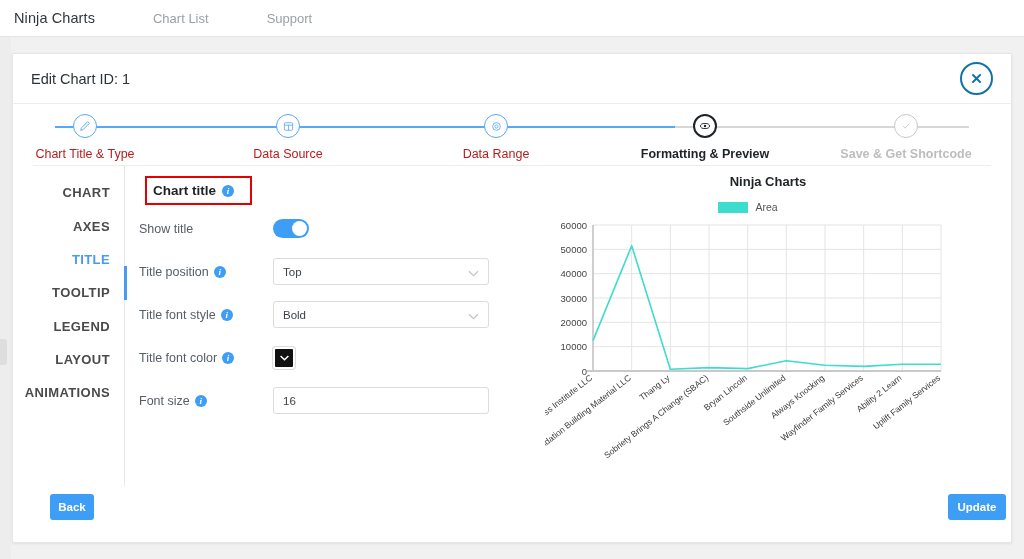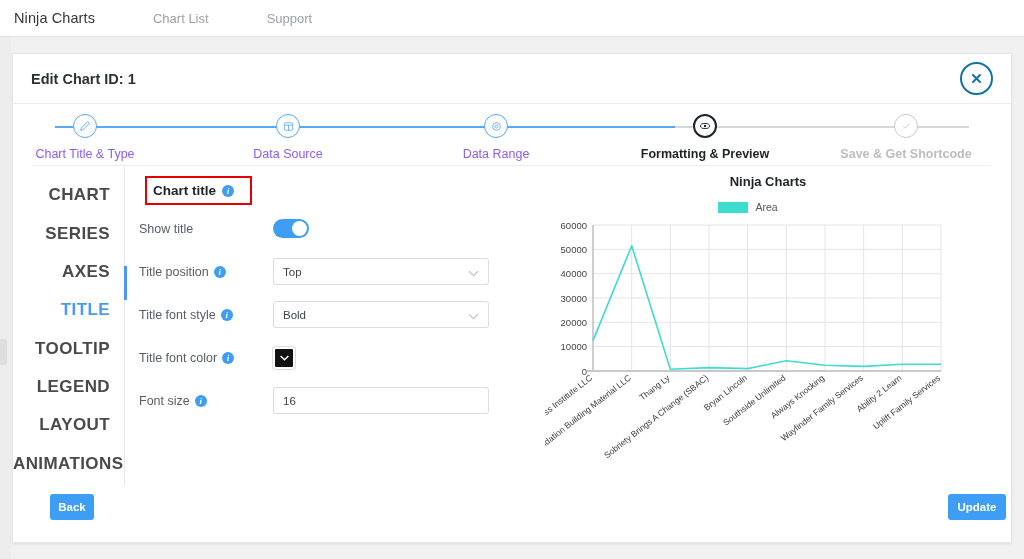--- a/index.html
+++ b/index.html
@@ -42,21 +42,21 @@
     background: #ffffff;
     border: 1px solid #e6e6e6;
     box-shadow: 0 1px 3px rgba(0,0,0,.07);
   }
   .card-header {
     height: 50px; position: relative;
     border-bottom: 1px solid #ededed;
     display: flex; align-items: center;
   }
   .card-title {
-    margin-left: 18px; font-size: 14.5px; font-weight: bold; color: #2c3338;
+    margin-left: 18px; font-size: 14.5px; font-weight: normal; color: #2c3338;
   }
   .close-btn {
     position: absolute; right: 18px; top: 8px;
     width: 33px; height: 33px; border-radius: 50%;
     border: 2px solid #1272a8;
     display: flex; align-items: center; justify-content: center;
     cursor: pointer; background: #fff;
   }
   .close-btn svg { display: block; }
 
@@ -79,34 +79,34 @@
   .step-dot {
     width: 24px; height: 24px; border-radius: 50%;
     border: 1.6px solid #59a8f5; background: #fff;
     margin: 0 auto; position: relative; z-index: 3;
     display: flex; align-items: center; justify-content: center;
     color: #59a8f5;
   }
   .step.current .step-dot { border-color: #1d2327; color: #1d2327; border-width: 2px; }
   .step.future .step-dot  { border-color: #c9c9c9; color: #c9c9c9; }
   .step-label {
-    margin-top: 9px; font-size: 12.5px; color: #8b5cf6; white-space: nowrap;
+    margin-top: 9px; font-size: 12.5px; color: #b91c1c; white-space: nowrap;
   }
   .step.current .step-label { color: #1d2327; font-weight: bold; }
   .step.future  .step-label { color: #bdbdbd; }
 
   
   .body-wrap { display: flex; height: 320px; }
   .side-menu {
     width: 112px; padding-top: 10px; text-align: right;
     border-right: 1px solid #e8e8e8;
     position: relative;
   }
   .side-item {
-    font-size: 17px; letter-spacing: .4px; color: #4a4a4a;
+    font-size: 13px; letter-spacing: .4px; color: #4a4a4a;
     padding: 9.2px 14px 9.2px 0; cursor: pointer; font-weight: 600;
   }
   .side-item.active { color: #4a9bf0; }
   .side-active-bar {
     position: absolute; left: 111px; top: 100px;
     width: 3px; height: 34px; background: #4a9bf0;
   }
 
   
   .settings {
@@ -258,21 +258,20 @@
           </svg>
       </div>
       <div class="step-label">Save &amp; Get Shortcode</div>
     </div>
   </div>
 
   <div class="body-wrap">
 
     <div class="side-menu">
       <div class="side-item">CHART</div>
-      <div class="side-item">SERIES</div>
       <div class="side-item">AXES</div>
       <div class="side-item active">TITLE</div>
       <div class="side-item">TOOLTIP</div>
       <div class="side-item">LEGEND</div>
       <div class="side-item">LAYOUT</div>
       <div class="side-item">ANIMATIONS</div>
       <div class="side-active-bar"></div>
     </div>
 
     <div class="settings">

